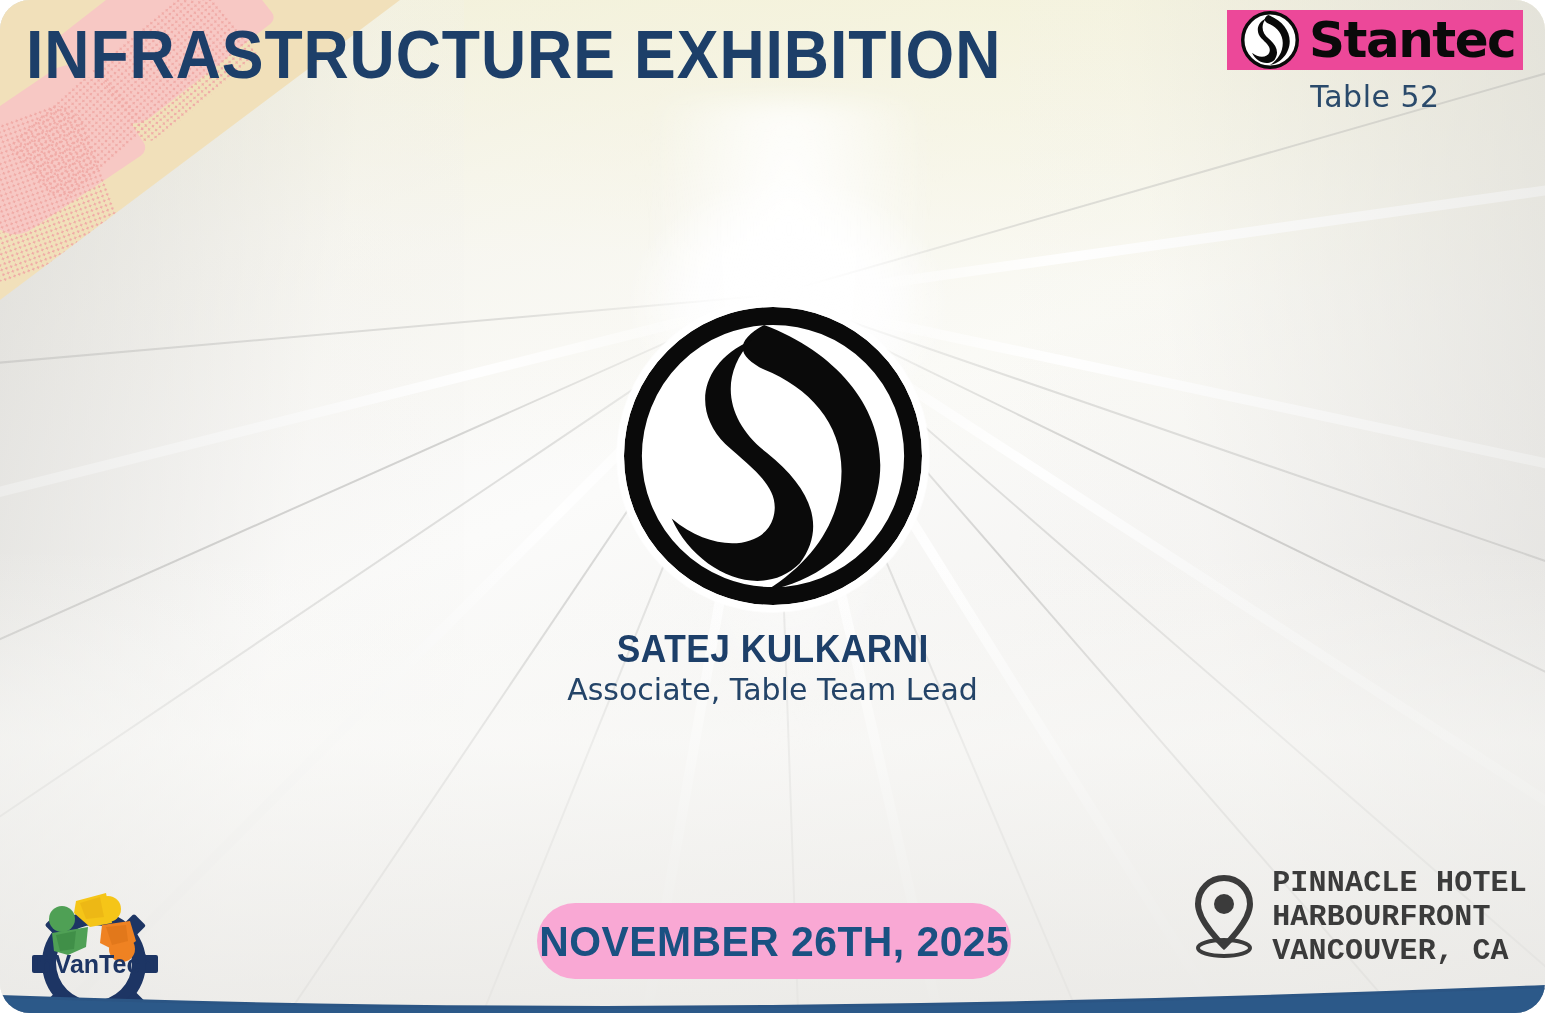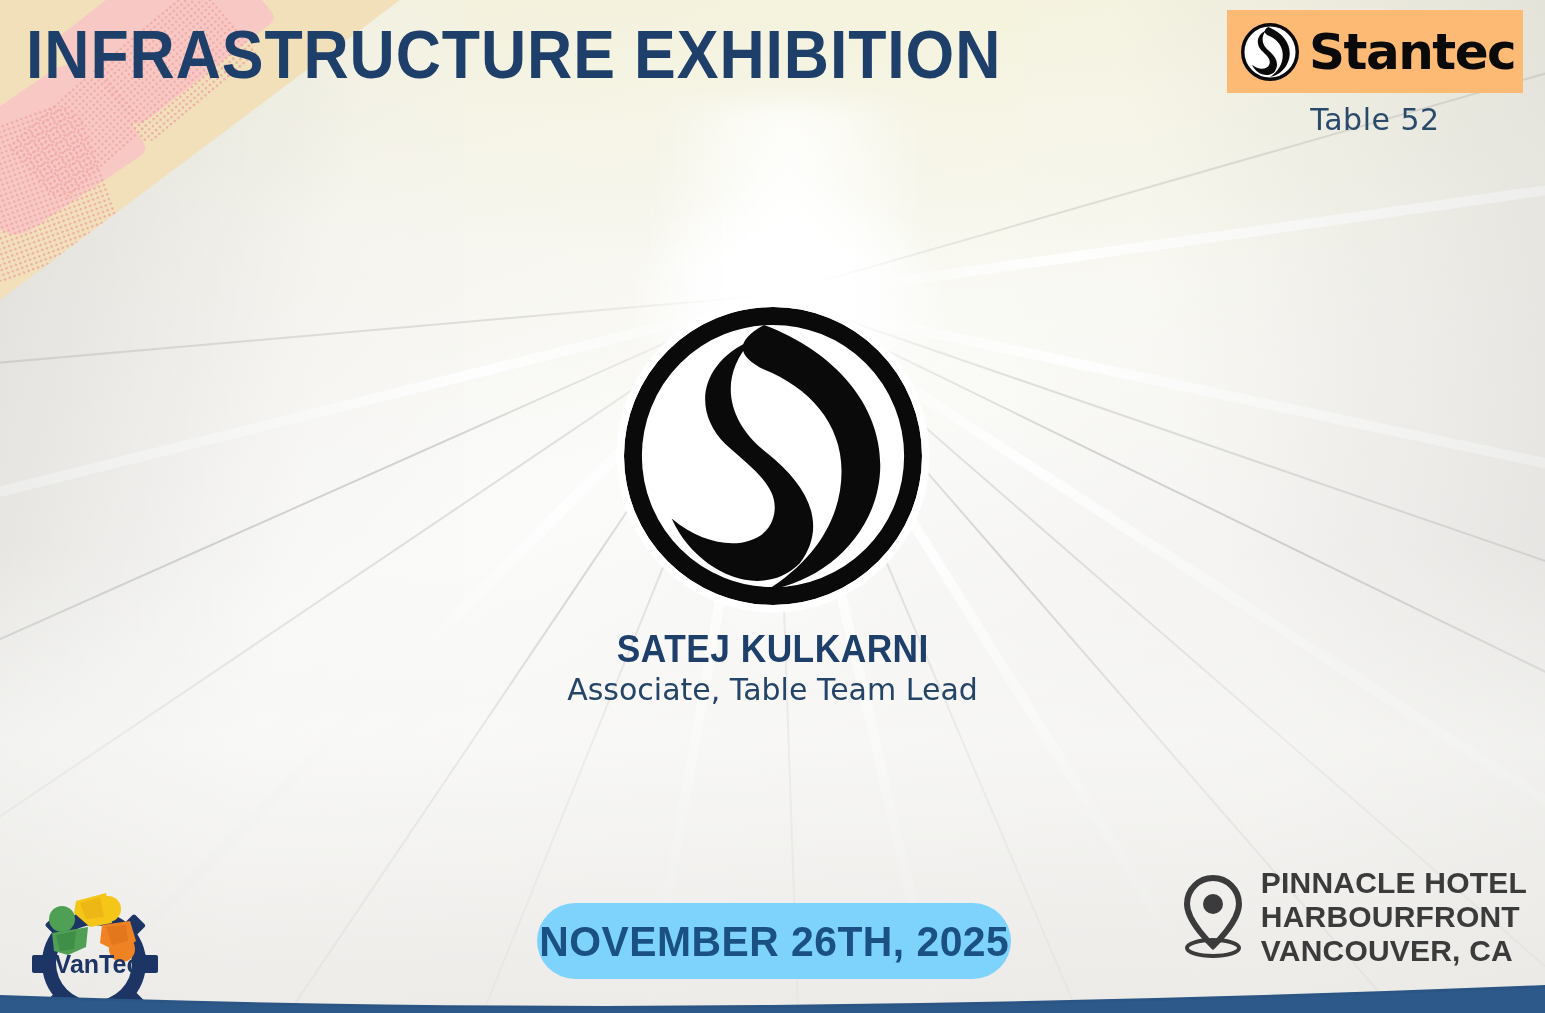--- a/index.html
+++ b/index.html
@@ -11,20 +11,21 @@
     font-family: "Liberation Sans", sans-serif;
   }
 
   
   #poster {
     position: relative;
     width: 1545px;
     height: 1013px;
     overflow: hidden;
     background: #f2f1ee;
+    border-radius: 30px;
   }
 
   
   .bg-base {
     position: absolute;
     inset: 0;
     background:
       
       radial-gradient(ellipse 230px 180px at 51% 30%, #ffffff 0%, rgba(255,255,255,0.9) 38%, rgba(252,252,250,0) 70%),
       
@@ -124,27 +125,27 @@
   }
 
   
   .stantec-block {
     position: absolute;
     right: 22px; top: 10px;
     width: 296px;
     text-align: center;
   }
   .stantec-box {
-    background: #fdba74;
+    background: #ec4899;
     display: flex;
     align-items: center;
     justify-content: flex-start;
     gap: 10px;
     padding: 7px 6px 7px 14px;
-    height: 83px;
+    height: 60px;
     box-sizing: border-box;
   }
   .stantec-mark { width: 58px; height: 58px; flex: 0 0 auto; }
   .stantec-word {
     font-family: "DejaVu Sans", sans-serif;
     font-weight: 700;
     font-size: 50px;
     line-height: 1;
     color: #0a0a0a;
     letter-spacing: -1.5px;
@@ -299,21 +300,21 @@
     text-align: center;
     white-space: pre-line;
   }
 
   
   .date-pill {
     position: absolute;
     left: 537px; top: 903px;
     width: 474px; height: 76px;
     border-radius: 38px;
-    background: #7dd3fc;
+    background: #f9a8d4;
     display: flex;
     align-items: center;
     justify-content: center;
   }
   .date-text {
     font-family: "Liberation Sans Narrow", "Liberation Sans", sans-serif;
     font-weight: 700;
     font-size: 43px;
     letter-spacing: 0.5px;
     color: #1a5182;
@@ -324,21 +325,21 @@
   
   .venue {
     position: absolute;
     right: 18px; top: 866px;
     display: flex;
     align-items: center;
     gap: 14px;
   }
   .pin-icon { width: 68px; height: 86px; flex: 0 0 auto; }
   .venue-lines {
-    font-family: Liberation Sans, sans-serif;
+    font-family: Liberation Mono, monospace;
     font-weight: 700;
     font-size: 30px;
     line-height: 1.14;
     letter-spacing: 0.2px;
     color: #3b3b3b;
     text-align: left;
     white-space: pre-line;
   }
 
   

